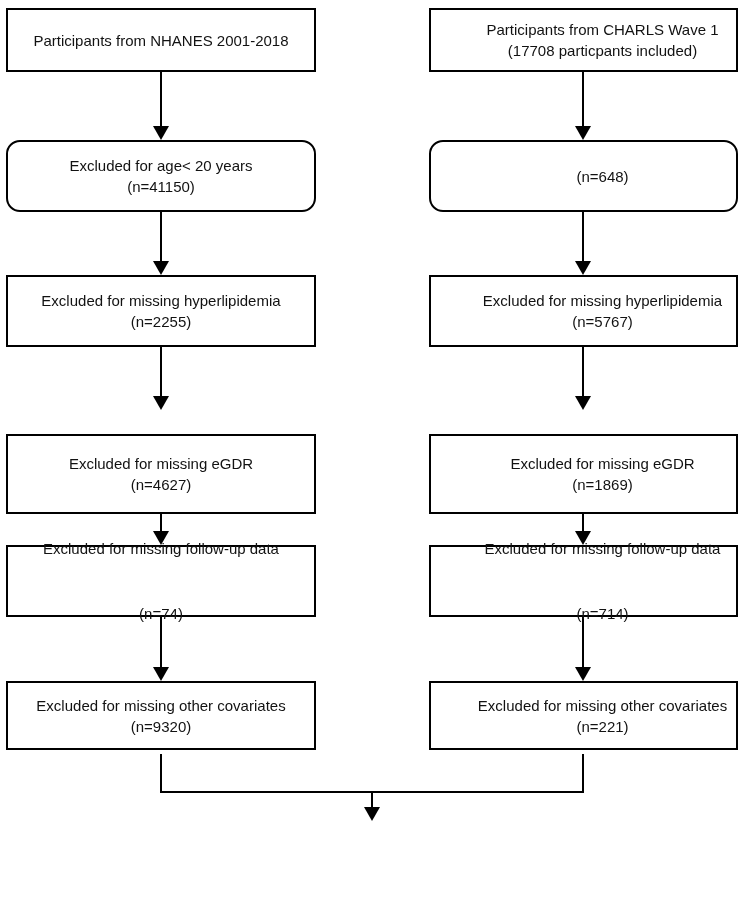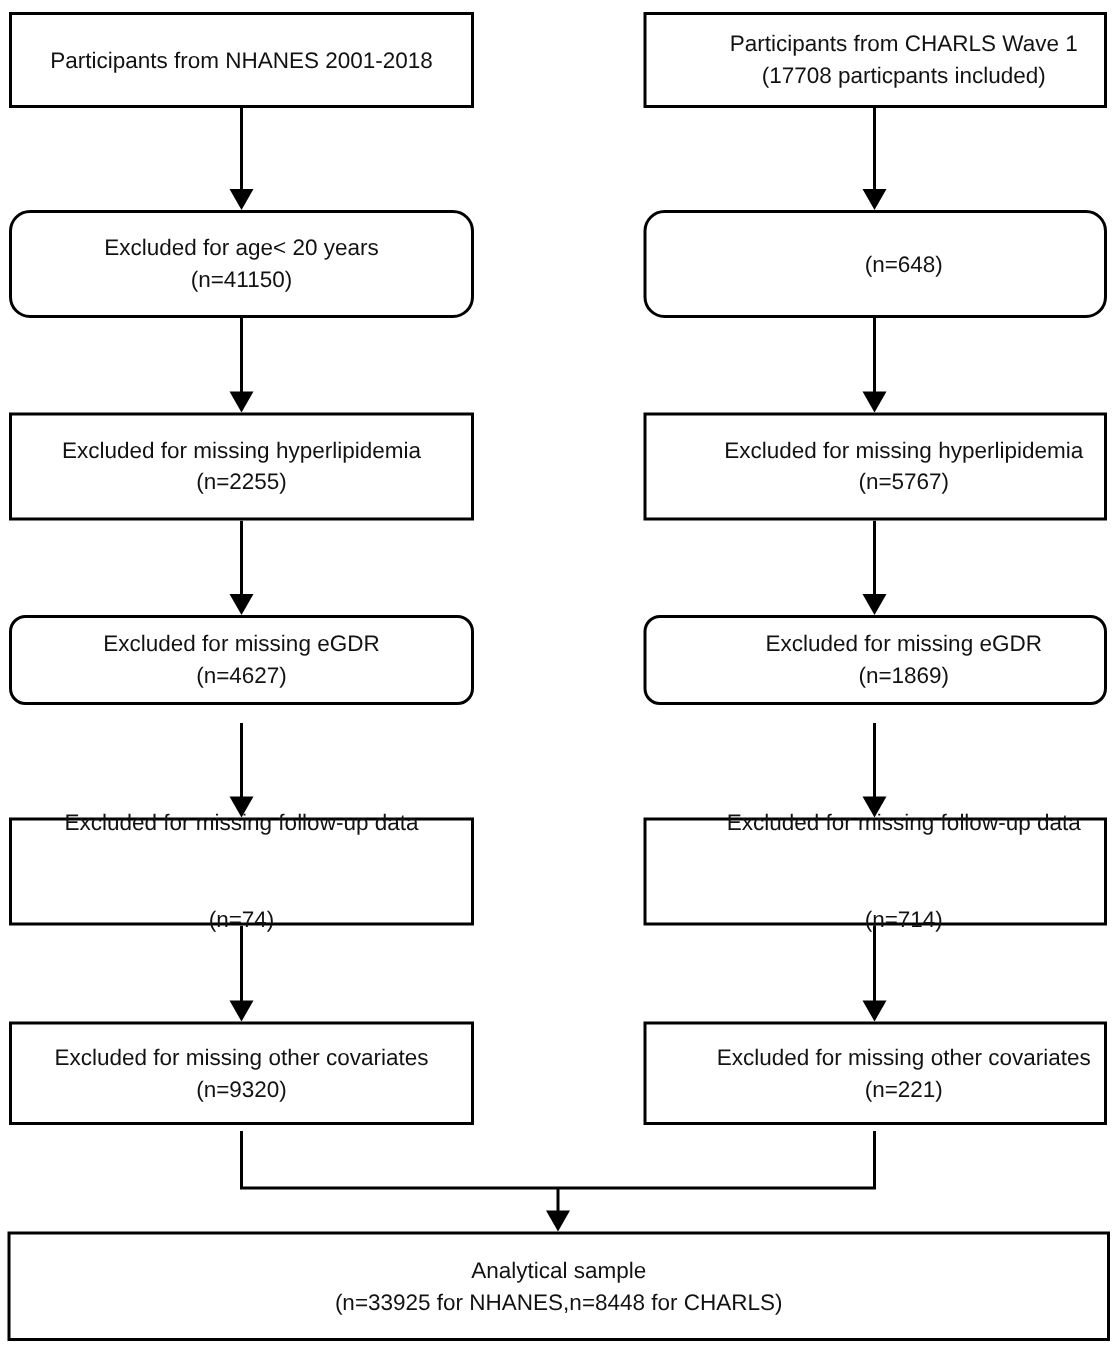--- a/index.html
+++ b/index.html
@@ -38,21 +38,21 @@
     z-index: 2;
     padding: 2px 6px;
   }
   
   .c0 { left: 6px;   width: 310px; }
   .c1 { left: 429px; width: 309px; padding-left: 44px; }
   
   .r0 { top: 8px;   height: 64px; }
   .r1 { top: 140px; height: 72px; border-radius: 14px; }
   .r2 { top: 275px; height: 72px; }
-  .r3 { top: 410px; height: 60px; border-radius: 11px; }
+  .r3 { top: 434px; height: 80px; }
   .r4 { top: 545px; height: 72px; gap: 44px; }
   .r5 { top: 681px; height: 69px; }
   .final { left: 5px; top: 821px; width: 735px; height: 73px; }
   .stroke {
     stroke: #000000;
     stroke-width: 2;
     fill: none;
   }
   .head {
     fill: #000000;
@@ -140,18 +140,14 @@
   </div>
   <div class="box c1 r4">
     <span>Excluded for missing follow-up data</span>
     <span>(n=714)</span>
   </div>
   <div class="box c1 r5">
     <span>Excluded for missing other covariates</span>
     <span>(n=221)</span>
   </div>
 
-  <div class="box final">
-    <span>Analytical sample</span>
-    <span>(n=33925 for NHANES,n=8448 for CHARLS)</span>
-  </div>
 
 </div>
 
 </body></html>

